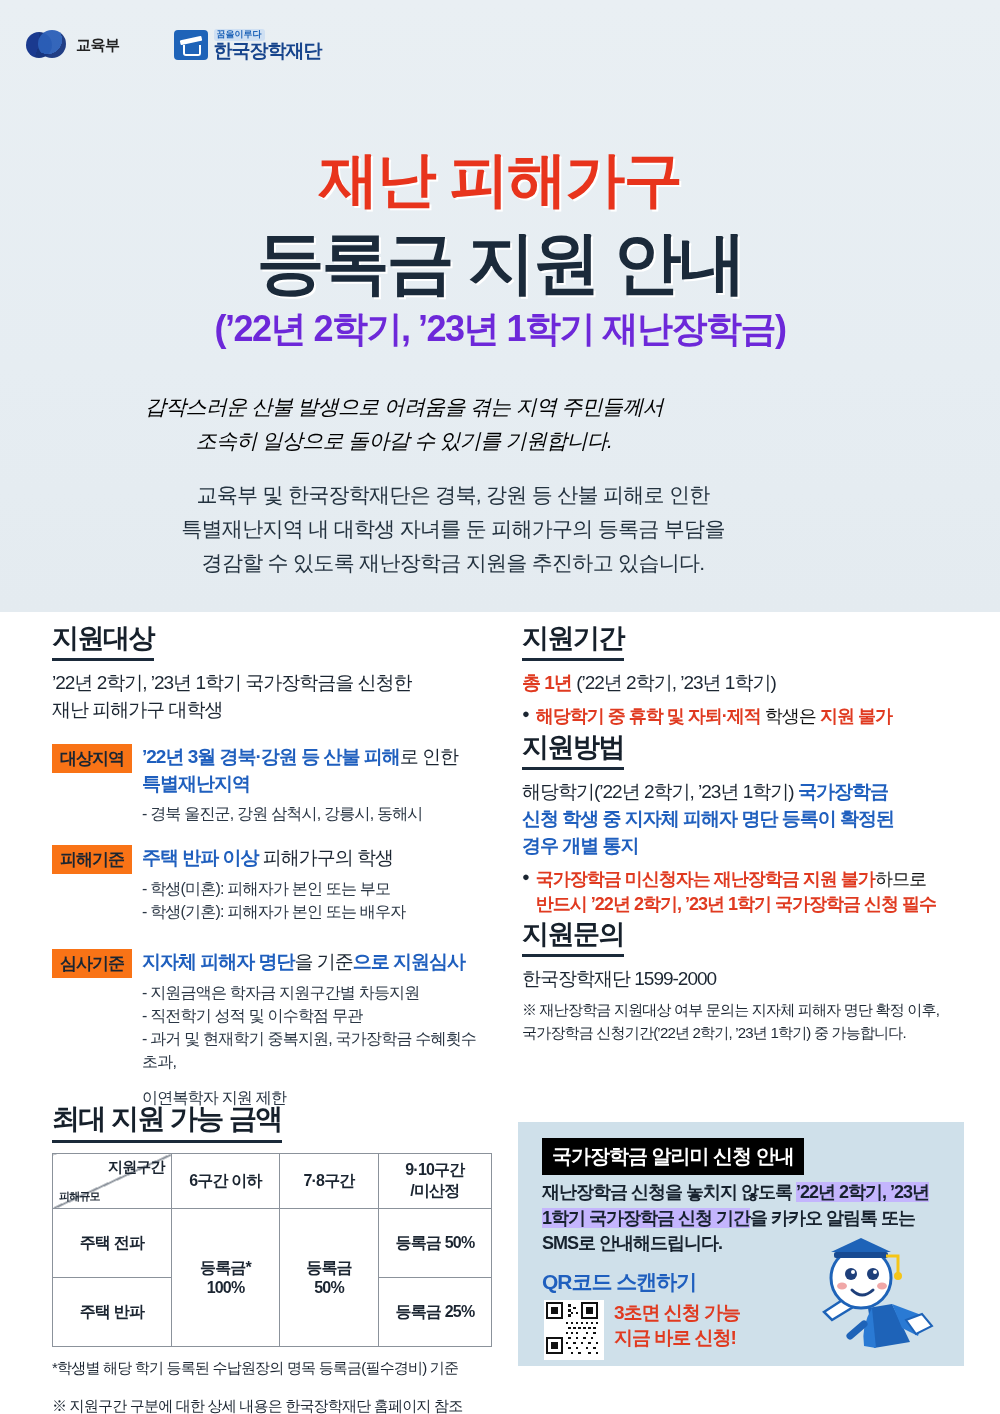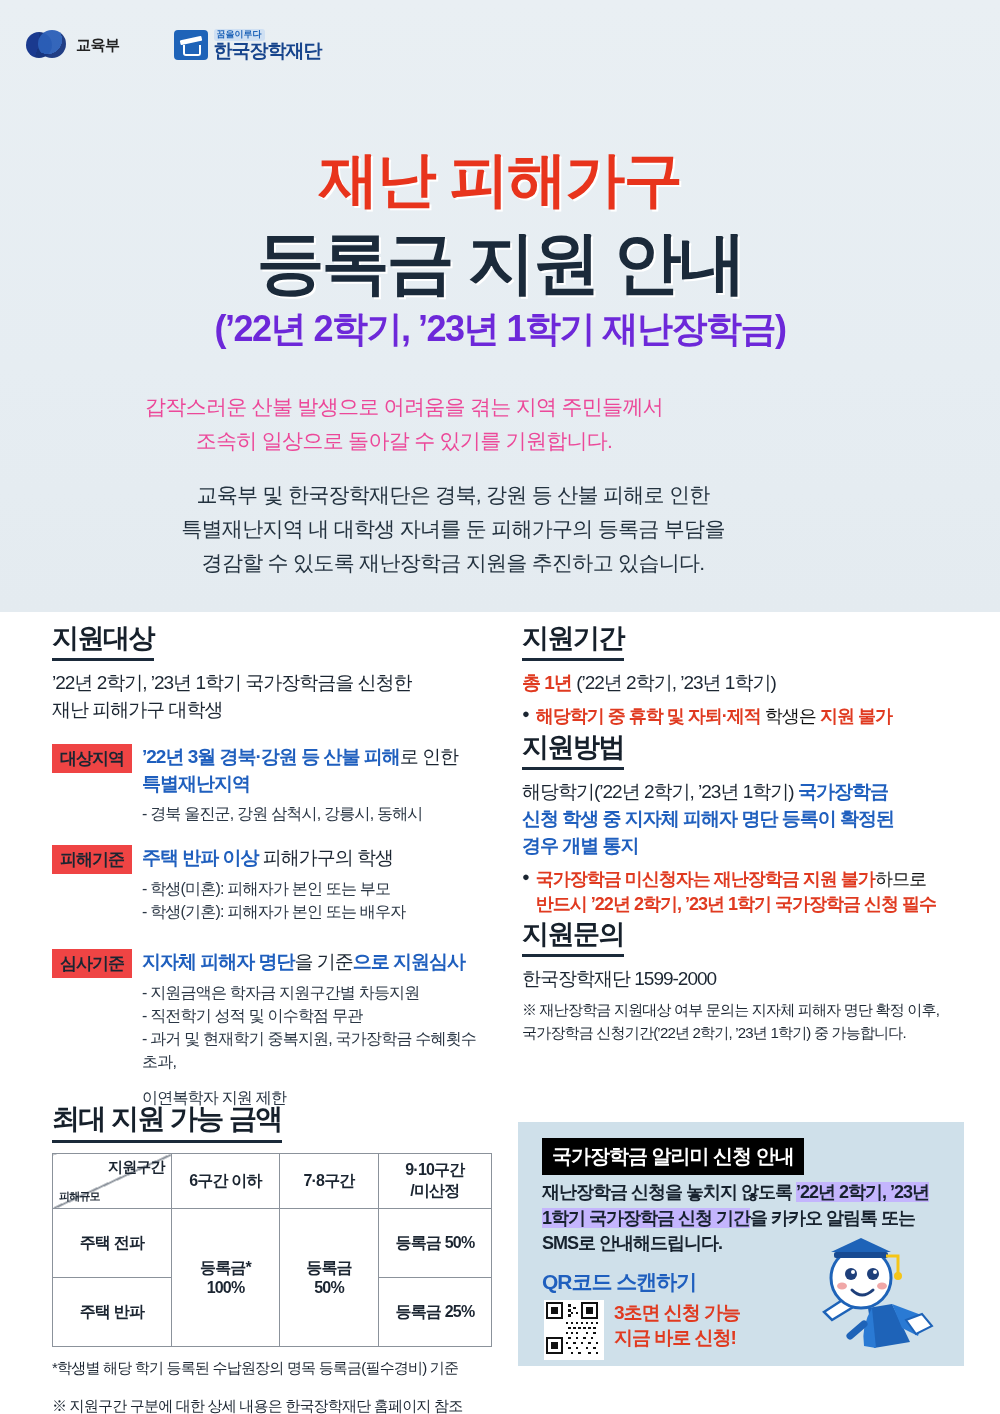--- a/index.html
+++ b/index.html
@@ -43,21 +43,21 @@
     position:absolute;top:218px;left:0;width:1000px;text-align:center;
     font-size:68px;font-weight:800;color:#1b2a3a;letter-spacing:-3px;
     text-shadow:2px 2px 0 #fff;
   }
   .title3{
     position:absolute;top:305px;left:0;width:1000px;text-align:center;
     font-size:36px;font-weight:700;color:#6d28d9;letter-spacing:-1.5px;
   }
   .lead{
     position:absolute;top:390px;left:0;width:808px;text-align:center;
-    font-size:21px;line-height:1.62;color:#ec4899;letter-spacing:-.7px;
+    font-size:21px;line-height:1.62;color:#000000;letter-spacing:-.7px;font-style:italic;
   }
   .lead2{
     position:absolute;top:478px;left:0;width:906px;text-align:center;
     font-size:21px;line-height:1.62;color:#23323f;letter-spacing:-.7px;
   }
 
   
   .colL{position:absolute;left:52px;top:620px;width:430px;}
   .colR{position:absolute;left:522px;top:620px;width:440px;}
 
@@ -65,21 +65,21 @@
     font-size:27px;font-weight:800;color:#16202b;letter-spacing:-1.5px;
     margin:0 0 9px 0;
     position:relative;display:inline-block;
   }
   h2.sec:after{content:"";display:block;height:3px;background:#1b2a3a;margin-top:2px;}
   .body-txt{font-size:19px;line-height:1.42;color:#1b2531;letter-spacing:-1px;margin:0;}
   .mt28{margin-top:28px;}
 
   .tagrow{display:flex;gap:10px;align-items:flex-start;margin-top:20px;}
   .tag{
-    background:#ef4444;color:#1b2531;font-size:17px;font-weight:800;
+    background:#f97316;color:#1b2531;font-size:17px;font-weight:800;
     padding:3px 8px;letter-spacing:-1px;white-space:nowrap;flex:none;text-align:center;
   }
   .tagbody{font-size:19px;line-height:1.40;letter-spacing:-1px;color:#1b2531;}
   .sub{font-size:16px;line-height:1.45;color:#2a3644;letter-spacing:-.8px;margin-top:5px;}
   .blue{color:#1f5fbe;font-weight:700;}
   .red{color:#e03a20;font-weight:700;}
   .bullet{display:flex;gap:7px;margin-top:7px;font-size:18px;line-height:1.38;letter-spacing:-1px;}
   .bullet .dot{font-size:13px;line-height:1.5;color:#1b2531;}
 
   

